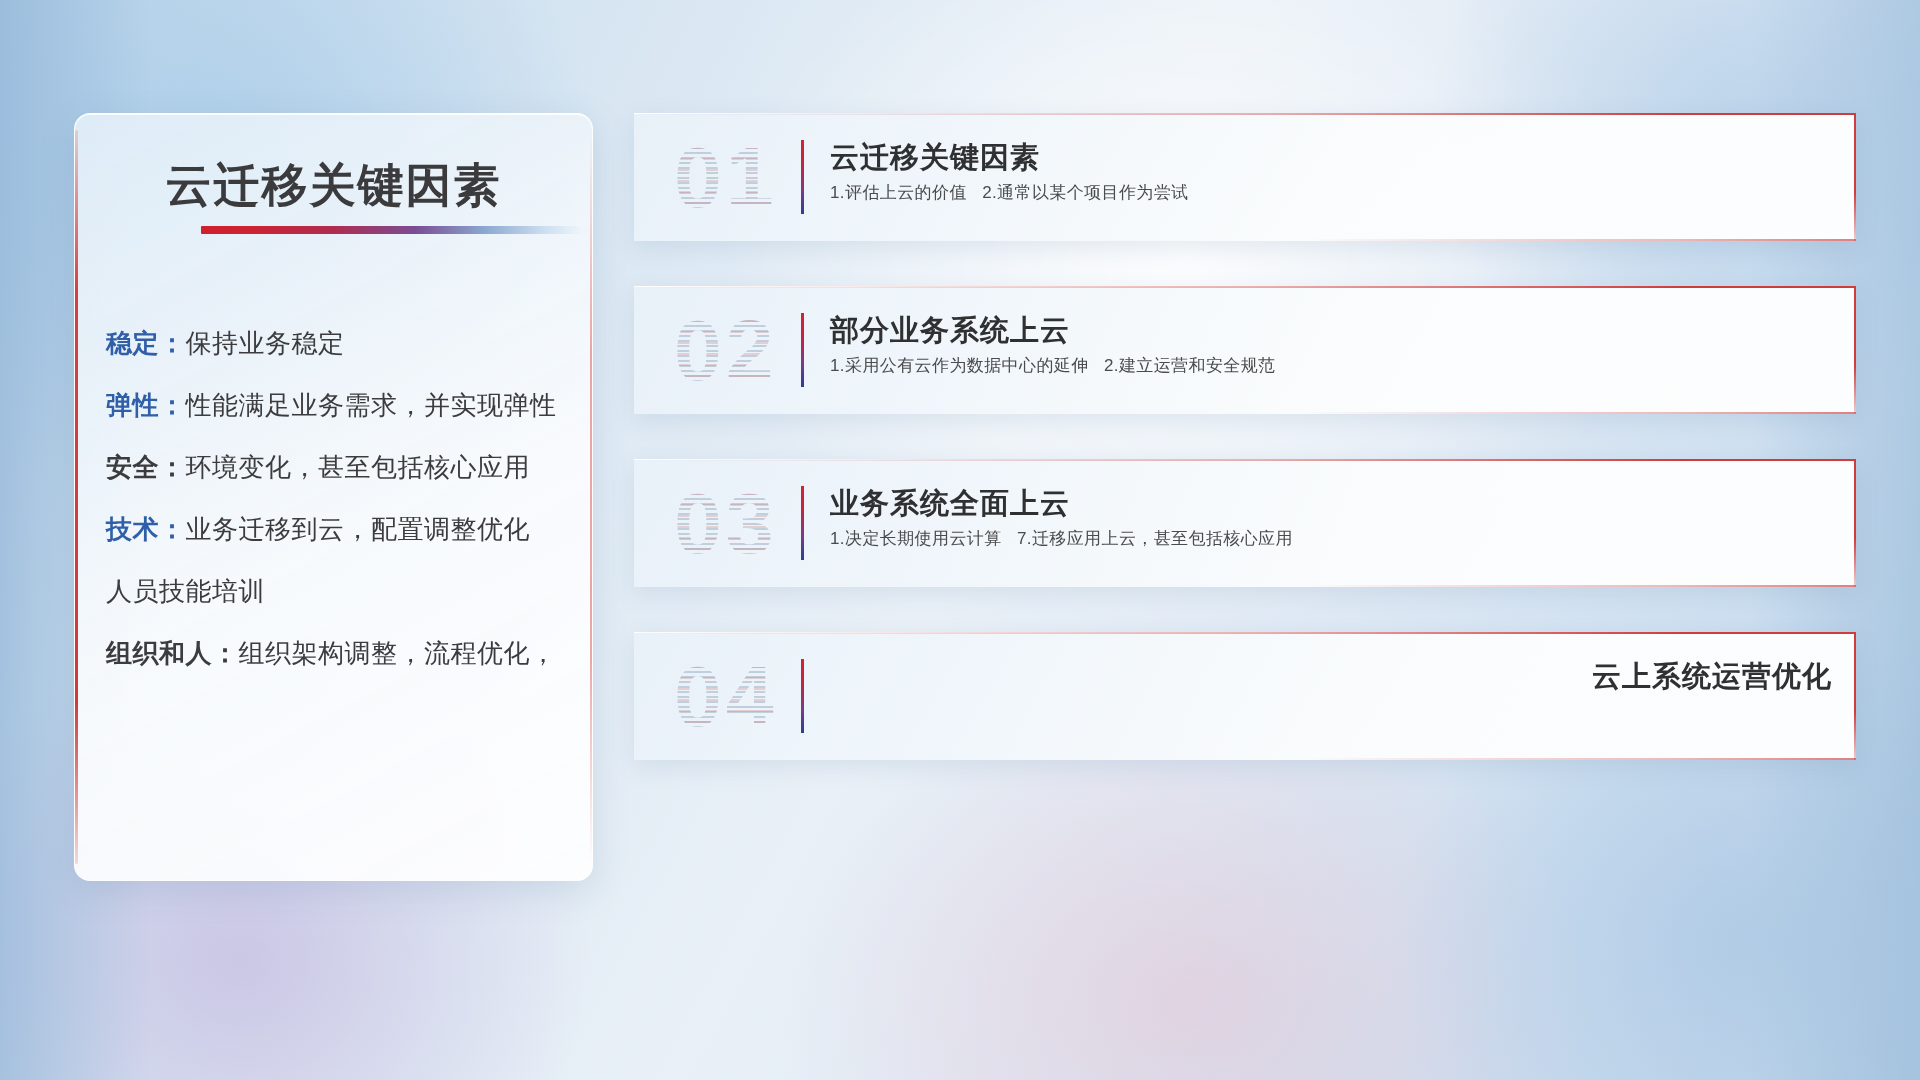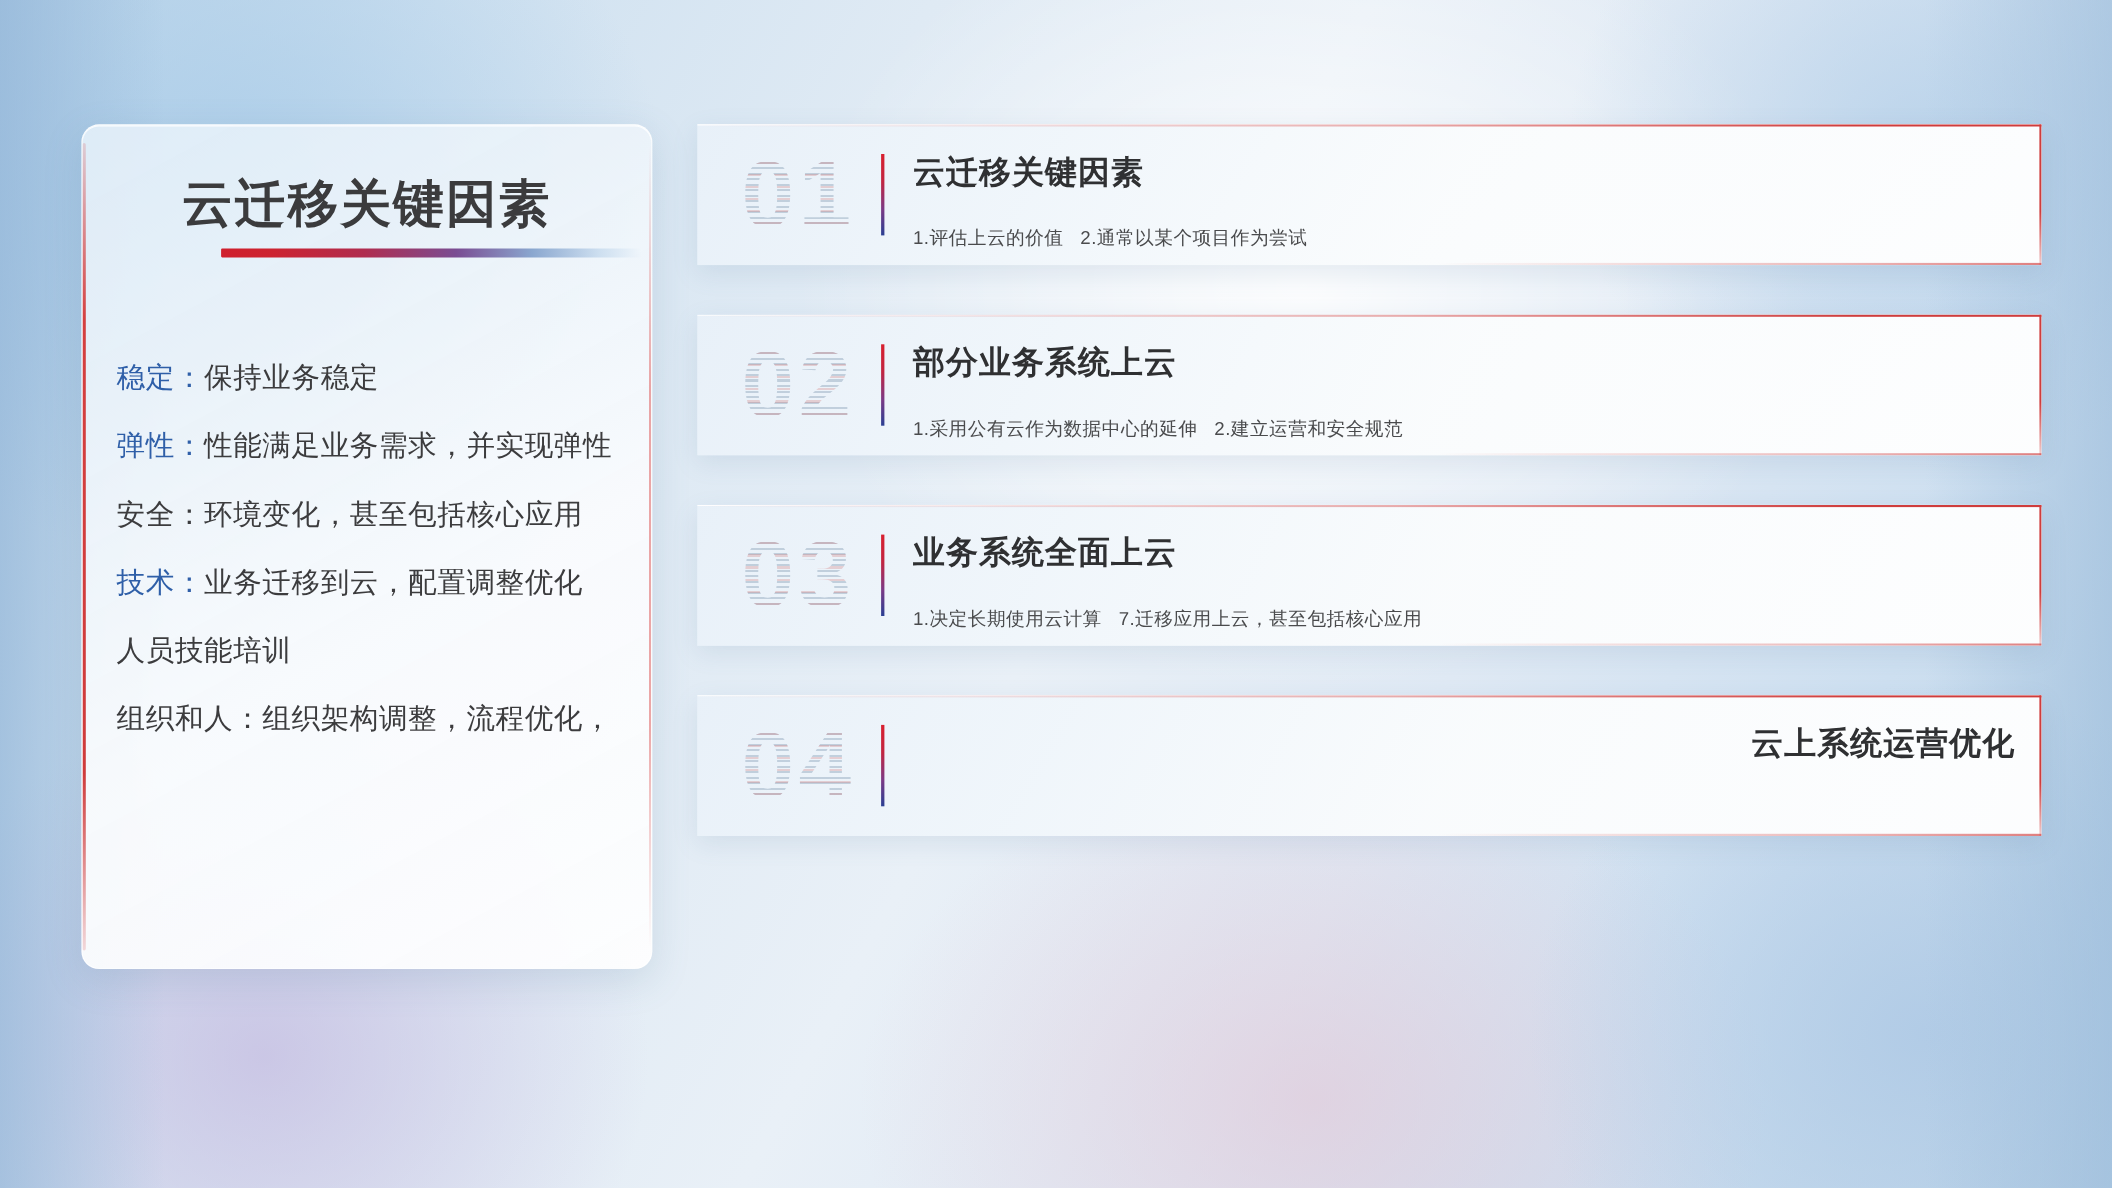--- a/index.html
+++ b/index.html
@@ -98,21 +98,21 @@
   #panel-list{
     position:absolute; left:31px; top:198px; right:22px;
   }
   .panel-line{
     font-size:26px;
     line-height:62px;
     color:#3c3c3e;
     white-space:nowrap;
     letter-spacing:.5px;
   }
-  .panel-line .lbl{ color:#3c3c3e; }
+  .panel-line .lbl{ color:#3c3c3e;font-weight:bold; }
   .panel-line.accent .lbl{ color:#2f5fa8; }
   .panel-line .txt{ color:#3c3c3e; }
   .panel-line.cont{ }
 
   
   #cards{
     position:absolute; left:634px; top:113px; width:1222px;
   }
   .card{
     position:relative;
@@ -171,21 +171,21 @@
     background:linear-gradient(180deg,#d8202f 0%,#c12541 34%,#7b3a86 68%,#2a3f93 100%);
   }
   .card-body{
     position:absolute; left:196px; top:24px; right:24px;
   }
   .card-title{
     font-size:29px; font-weight:bold; color:#2f3032;
     letter-spacing:1px; line-height:40px;
   }
   .card-sub{
-    margin-top:28px;
+    margin-top:4px;
     font-size:17px; color:#4a4b4d; letter-spacing:.4px;
     white-space:pre;
   }
 </style>
 </head>
 <body>
 
 <div id="bg">
   <div class="bg-base"></div>
   <div class="bg-glow-tl"></div>

